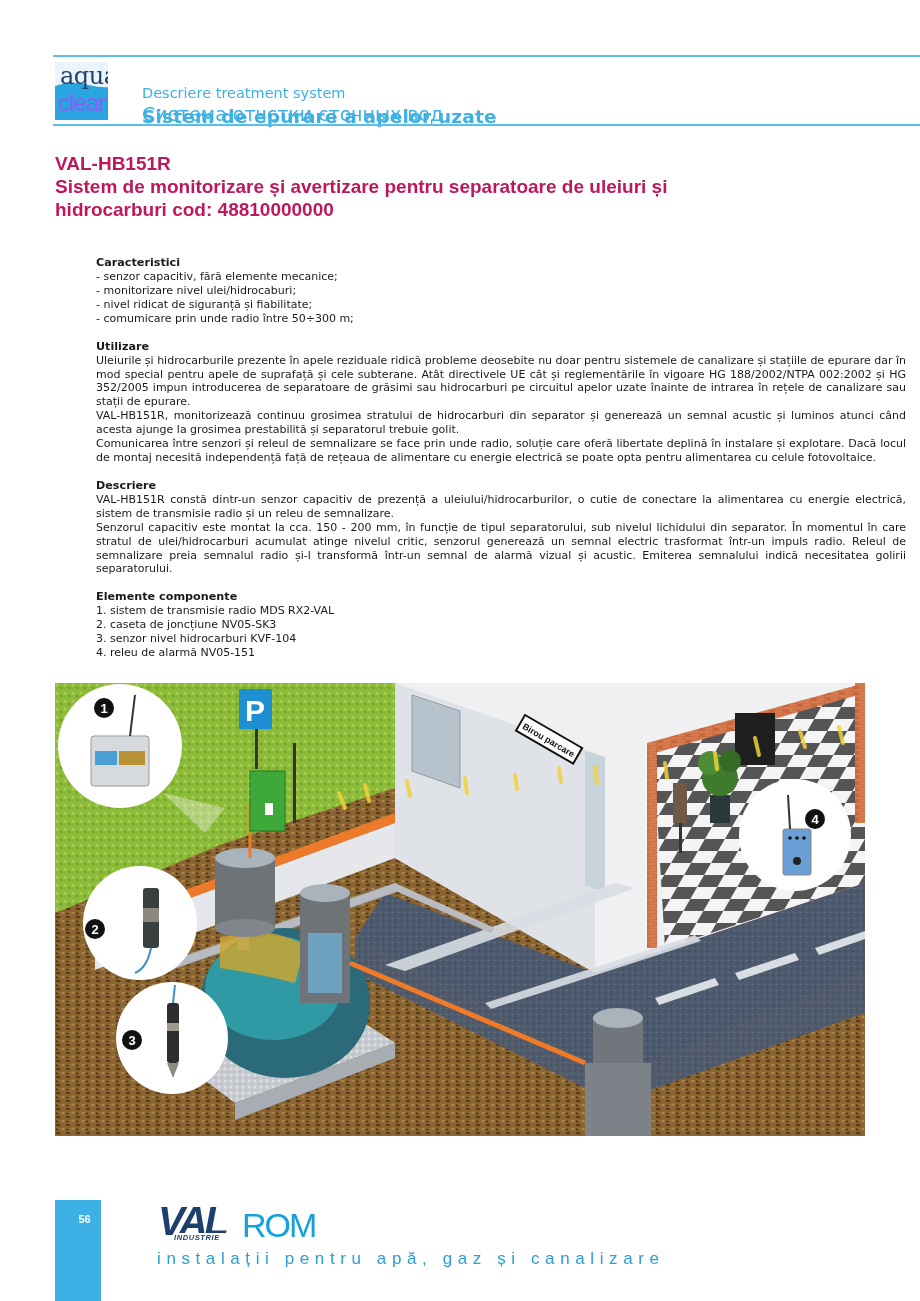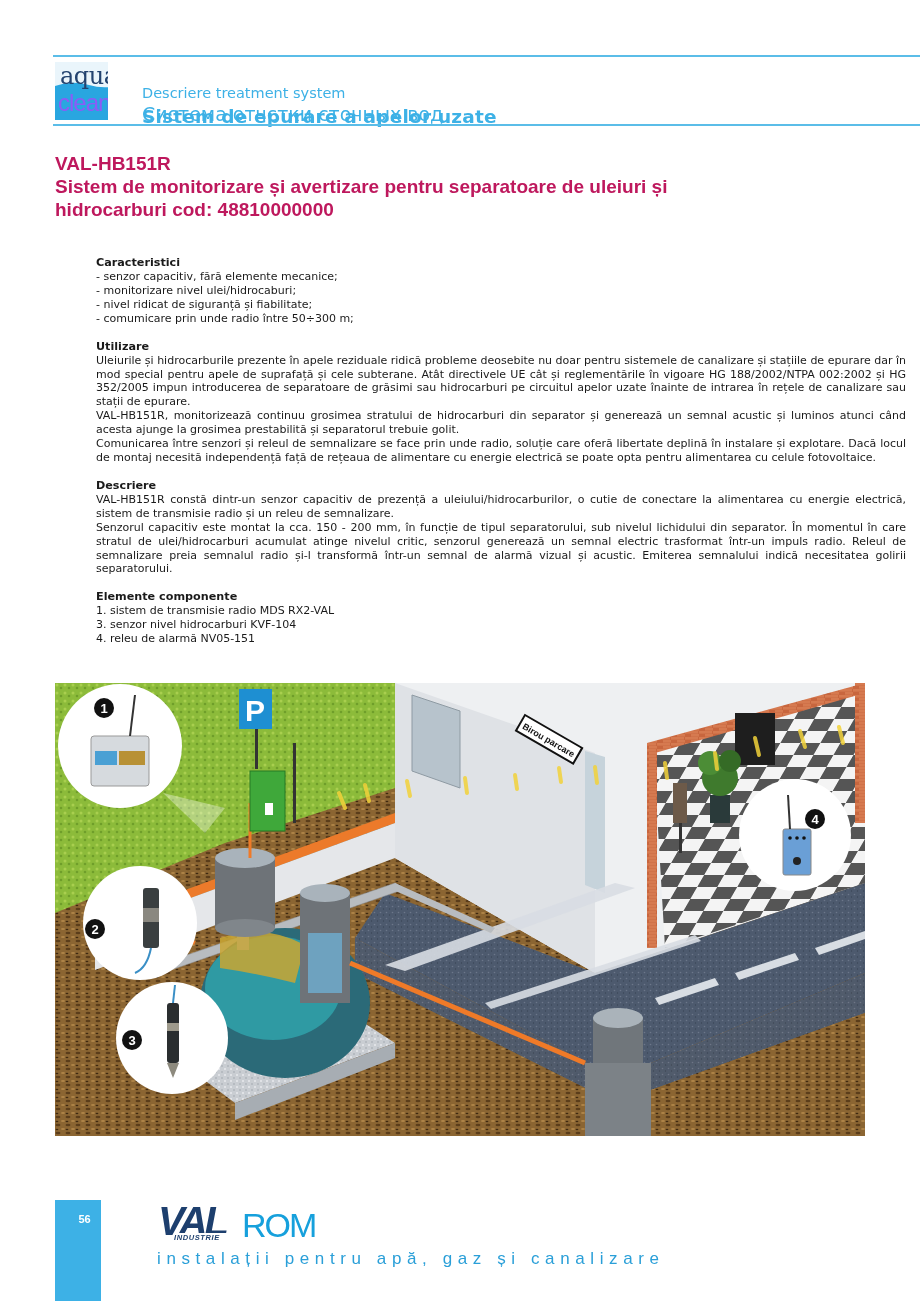--- a/index.html
+++ b/index.html
@@ -81,20 +81,21 @@
 
   <div class="section">
     <h3>Descriere</h3>
     <p>VAL-HB151R constă dintr-un senzor capacitiv de prezență a uleiului/hidrocarburilor, o cutie de conectare la alimentarea cu energie electrică, sistem de transmisie radio și un releu de semnalizare.</p>
     <p>Senzorul capacitiv este montat la cca. 150 - 200 mm, în funcție de tipul separatorului, sub nivelul lichidului din separator. În momentul în care stratul de ulei/hidrocarburi acumulat atinge nivelul critic, senzorul generează un semnal electric trasformat într-un impuls radio. Releul de semnalizare preia semnalul radio și-l transformă într-un semnal de alarmă vizual și acustic. Emiterea semnalului indică necesitatea golirii separatorului.</p>
   </div>
 
   <div class="section">
     <h3>Elemente componente</h3>
     <div>1. sistem de transmisie radio MDS RX2-VAL</div>
+    <div>2. caseta de joncțiune NV05-SK3</div>
     <div>3. senzor nivel hidrocarburi KVF-104</div>
     <div>4. releu de alarmă NV05-151</div>
   </div>
 </div>
 
 <div class="illustration">
   <svg width="810" height="453" viewBox="0 0 810 453" xmlns="http://www.w3.org/2000/svg">
     <defs>
       <pattern id="soil" width="10" height="8" patternUnits="userSpaceOnUse">
         <rect width="10" height="8" fill="#8b6532"></rect>

